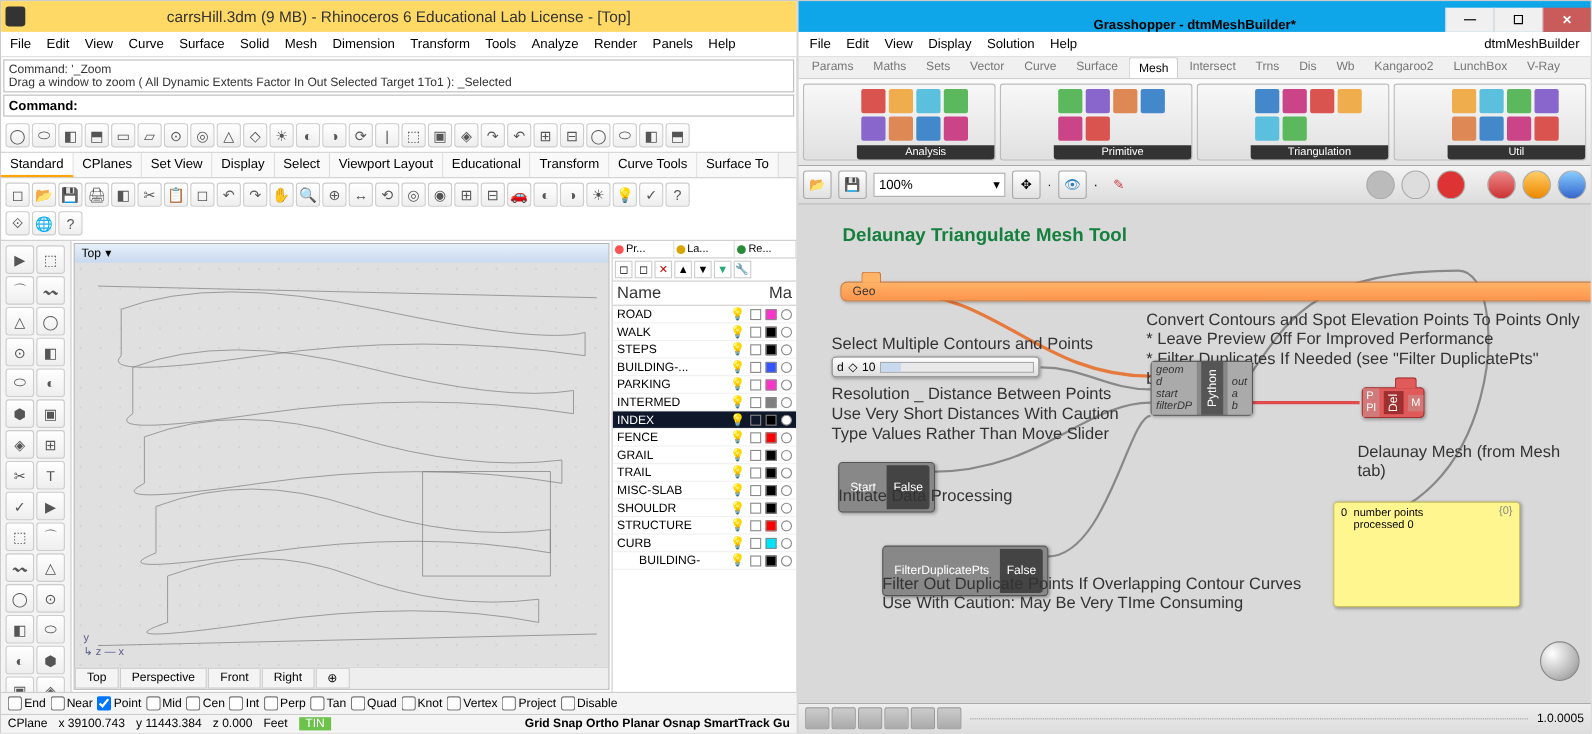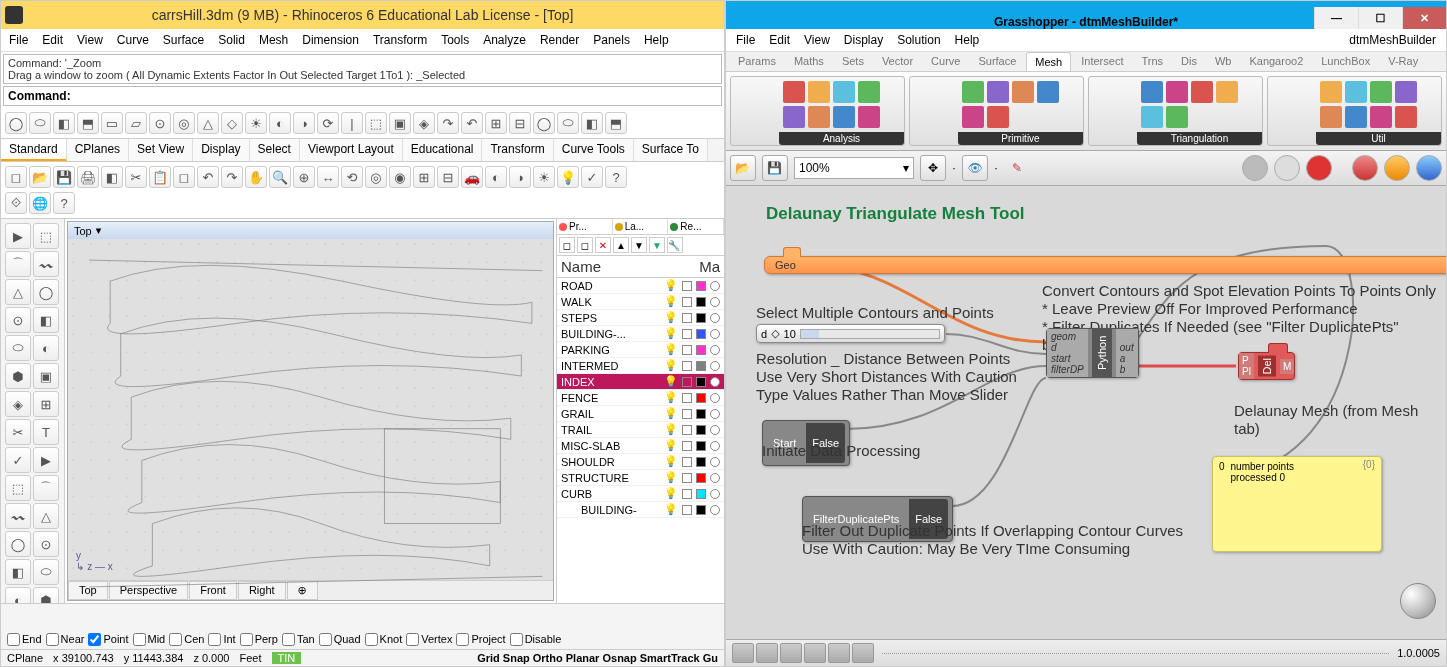--- a/index.html
+++ b/index.html
@@ -32,27 +32,27 @@
 .vp-tabs span { padding: 2px 10px; background: #f4f4f4; border: 1px solid #ccc; font-size: 11px; }
 .side-panel { width: 168px; border-left: 1px solid #ccc; display: flex; flex-direction: column; }
 .side-tabs { display: flex; font-size: 10px; border-bottom: 1px solid #ccc; }
 .side-tab { flex: 1; padding: 2px; display: flex; align-items: center; gap: 2px; border-right: 1px solid #ddd; }
 .side-tab .dot { width: 8px; height: 8px; border-radius: 50%; }
 .layer-tools { display: flex; gap: 2px; padding: 2px; border-bottom: 1px solid #ccc; }
 .layer-tools .mini { width: 16px; height: 16px; border: 1px solid #ccc; font-size: 10px; display: flex; align-items: center; justify-content: center; }
 .layer-header { display: flex; padding: 2px 4px; font-size: 15px; border-bottom: 1px solid #ccc; font-weight: normal; color: #333; }
 .layer-list { flex: 1; overflow: auto; }
 .layer-row { display: flex; align-items: center; padding: 1px 4px; font-size: 11px; gap: 4px; border-bottom: 1px solid #f0f0f0; }
-.layer-row.sel { background: #be185d; color: #fff; }
+.layer-row.sel { background: #0f172a; color: #fff; }
 .bulb { color: #e6b800; }
 .lock { width: 10px; height: 10px; border: 1px solid #888; }
 .swatch { width: 10px; height: 10px; border: 1px solid #888; }
 .mswatch { width: 10px; height: 10px; border: 1px solid #888; border-radius: 50%; background: #fff; }
 .rhino-status { display: flex; gap: 4px; padding: 3px 6px; background: #f4f4f4; border-top: 1px solid #ccc; font-size: 11px; align-items: center; flex-wrap: wrap; }
-.rhino-status label { display: flex; gap: 2px; margin-top: 26px; }
+.rhino-status label { display: flex; align-items: center; gap: 2px; }
 .rhino-bottom { display: flex; padding: 2px 6px; background: #f4f4f4; border-top: 1px solid #ccc; font-size: 11px; gap: 10px; }
 .tin-box { background: #6dc24b; color: #fff; padding: 0 6px; }
 
 
 .gh { flex: 1; display: flex; flex-direction: column; background: #e8e8e8; border: 1px solid #ccc; }
 .gh-title { background: #0ea5e9; display: flex; align-items: flex-end; justify-content: center; height: 28px; position: relative; font-weight: bold; }
 .gh-title .win-btns { position: absolute; right: 0; display: flex; }
 .win-btn { width: 44px; height: 22px; display: flex; align-items: center; justify-content: center; background: #f0f0f0; border-left: 1px solid #ddd; font-size: 11px; }
 .win-btn.close { background: #c95b5b; color: #fff; }
 .gh-submenu { display: flex; justify-content: space-between; align-items: center; padding: 2px 10px; background: #fff; border-bottom: 1px solid #ddd; font-size: 12px; }

